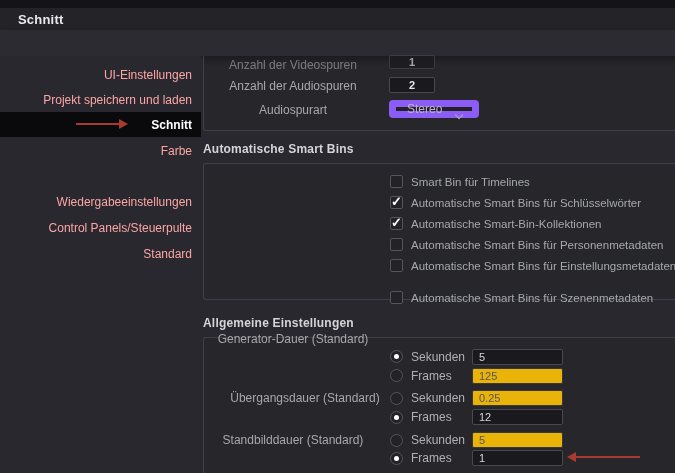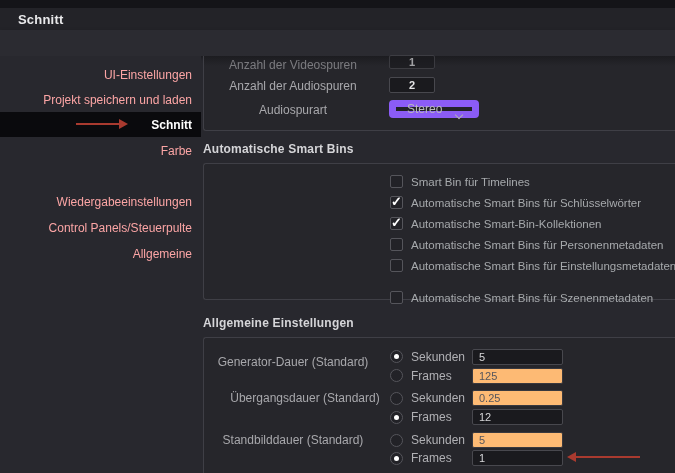--- a/index.html
+++ b/index.html
@@ -63,21 +63,21 @@
   .cb-label { margin-left:8px; font-size:11.5px; color:#a6a9ac; white-space:nowrap; }
   
   .radio { position:absolute; left:390px; width:13px; height:13px; border-radius:50%;
            background:#222227; border:1px solid #55555b; }
   .radio.on::after { content:""; position:absolute; left:3px; top:3px; width:5px; height:5px;
                      border-radius:50%; background:#ffffff; }
   .opt-label { position:absolute; left:411px; font-size:12px; color:#b0b0b4; }
   .dur-input { position:absolute; left:472px; width:91px; height:16px; background:#1a1a1e;
                border:1px solid #48484e; border-radius:2px; color:#d6d6d8; font-size:11px;
                padding-left:6px; font-family:"Liberation Sans",sans-serif; }
-  .dur-input.disabled { color:#56565c; border-color:#38383e; background:#fdba74; }
+  .dur-input.disabled { color:#56565c; border-color:#38383e; background:#eab308; }
   .dim { opacity:.65; }
 </style>
 </head>
 <body>
 
 <div class="screen">
 
   <div class="top-strip"></div>
 
   <div class="title-bar">
@@ -96,21 +96,21 @@
     </div>
   </div>
 
   <div class="sidebar">
     <div class="side-item" style="top:6px;">UI-Einstellungen</div>
     <div class="side-item" style="top:31px;">Projekt speichern und laden</div>
     <div class="side-item selected" style="top:56px;">Schnitt</div>
     <div class="side-item" style="top:82px;">Farbe</div>
     <div class="side-item" style="top:133px;">Wiedergabeeinstellungen</div>
     <div class="side-item" style="top:159px;">Control Panels/Steuerpulte</div>
-    <div class="side-item" style="top:185px;">Allgemeine</div>
+    <div class="side-item" style="top:185px;">Standard</div>
 
     <div>
       <div class="arrow-line" style="left:76px; top:67px; width:43px;"></div>
       <div class="arrow-head-right" style="left:119px; top:63px;"></div>
     </div>
   </div>
 
   <div class="panel no-top" style="top:56px; height:75px;"></div>
 
   <div class="row-label dim" style="top:58px;">Anzahl der Videospuren</div>
@@ -153,21 +153,21 @@
     <span class="cb-label">Automatische Smart Bins für Personenmetadaten</span>
   </div>
   <div class="cb-row" style="top:290px;">
     <span class="checkbox"></span>
     <span class="cb-label">Automatische Smart Bins für Szenenmetadaten</span>
   </div>
 
   <div class="sec-header" style="top:316px;">Allgemeine Einstellungen</div>
   <div class="panel no-bottom" style="top:337px; height:136px;"></div>
 
-  <div class="row-label" style="top:355px;">Generator-Dauer (Standard)</div>
+  <div class="row-label" style="top:332px;">Generator-Dauer (Standard)</div>
   <div class="radio on" style="top:350px;"></div>
   <div class="opt-label" style="top:350px;">Sekunden</div>
   <input class="dur-input" style="top: 349px;" readonly="" value="5">
   <div class="radio" style="top:369px;"></div>
   <div class="opt-label" style="top:369px;">Frames</div>
   <input class="dur-input disabled" style="top: 368px;" readonly="" value="125">
 
   <div class="row-label" style="top:391px;padding-left:24px;">Übergangsdauer (Standard)</div>
   <div class="radio" style="top:392px;"></div>
   <div class="opt-label" style="top:391px;">Sekunden</div>

